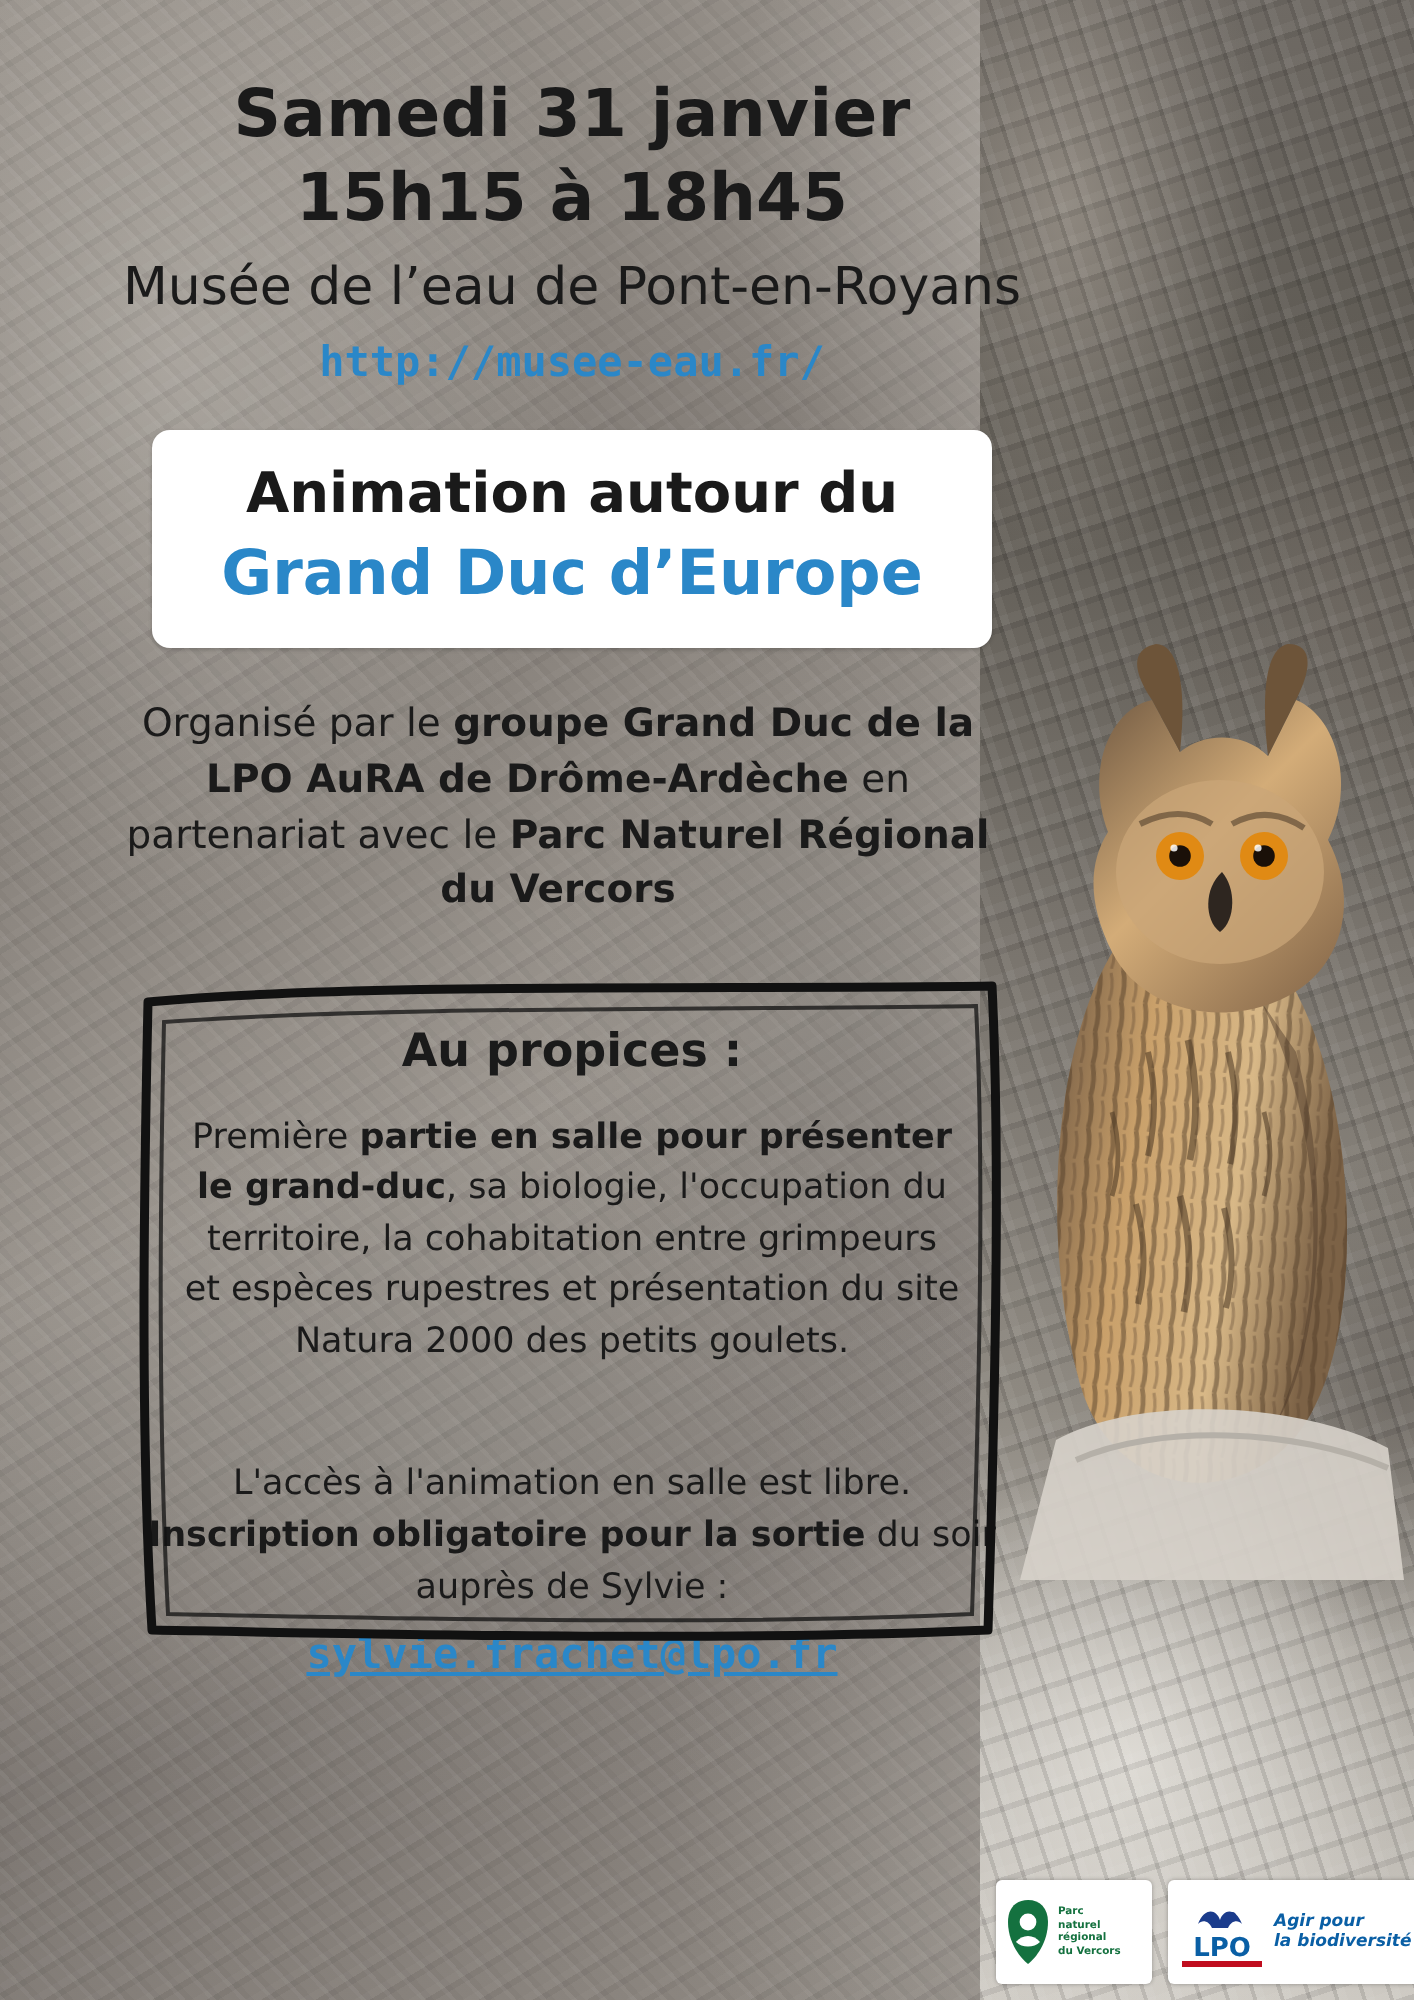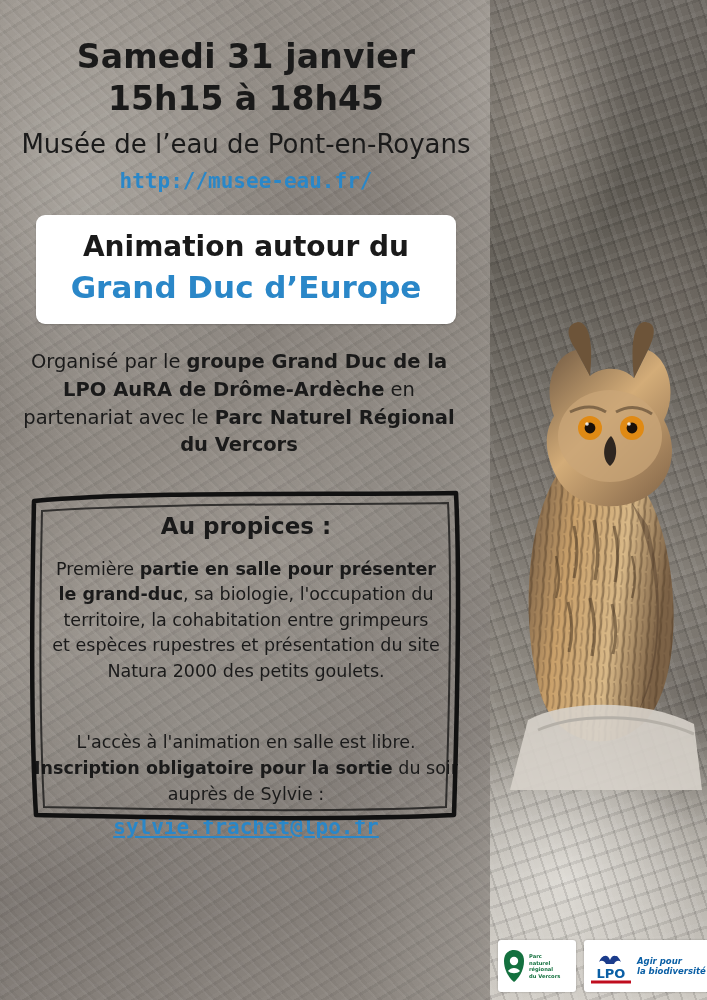--- a/index.html
+++ b/index.html
@@ -82,20 +82,21 @@
 
   
   .content {
     position: absolute;
     top: 0;
     left: 0;
     width: 492px;
     height: 1000px;
     text-align: center;
     color: #1a1a1a;
+    padding-left: 40px;
   }
 
   .date-line {
     font-size: 33px;
     font-weight: bold;
     line-height: 1.28;
     margin: 0;
     padding-top: 36px;
     letter-spacing: 0.2px;
   }

